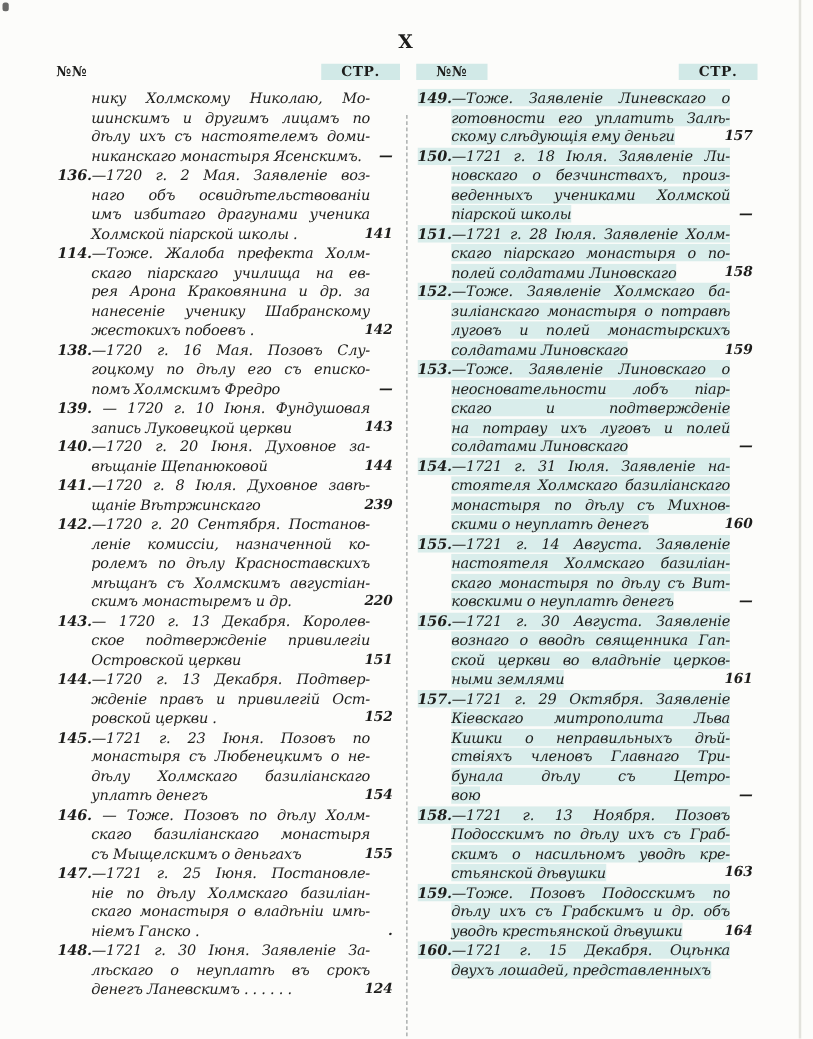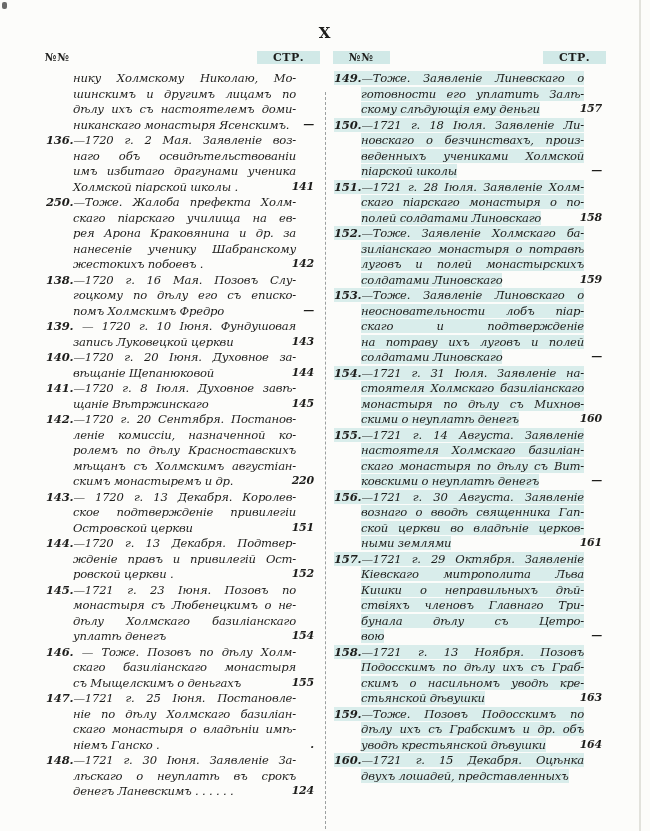--- a/index.html
+++ b/index.html
@@ -52,21 +52,21 @@
         <span class="pagenum">—</span>
       </div>
       <div class="entry">
         <div class="line jfull first"><span class="ltext"><span class="enum">136.</span>—1720 г. 2 Мая. Заявленіе воз-</span></div>
         <div class="line jfull"><span class="ltext">наго объ освидѣтельствованіи</span></div>
         <div class="line jfull"><span class="ltext">имъ избитаго драгунами ученика</span></div>
         <div class="line"><span class="ltext">Холмской піарской школы .</span></div>
         <span class="pagenum">141</span>
       </div>
       <div class="entry">
-        <div class="line jfull first"><span class="ltext"><span class="enum">250.</span>—Тоже. Жалоба префекта Холм-</span></div>
+        <div class="line jfull first"><span class="ltext"><span class="enum">114.</span>—Тоже. Жалоба префекта Холм-</span></div>
         <div class="line jfull"><span class="ltext">скаго піарскаго училища на ев-</span></div>
         <div class="line jfull"><span class="ltext">рея Арона Краковянина и др. за</span></div>
         <div class="line jfull"><span class="ltext">нанесеніе ученику Шабранскому</span></div>
         <div class="line"><span class="ltext">жестокихъ побоевъ .</span></div>
         <span class="pagenum">142</span>
       </div>
       <div class="entry">
         <div class="line jfull first"><span class="ltext"><span class="enum">138.</span>—1720 г. 16 Мая. Позовъ Слу-</span></div>
         <div class="line jfull"><span class="ltext">гоцкому по дѣлу его съ еписко-</span></div>
         <div class="line"><span class="ltext">помъ Холмскимъ Фредро</span></div>
@@ -78,21 +78,21 @@
         <span class="pagenum">143</span>
       </div>
       <div class="entry">
         <div class="line jfull first"><span class="ltext"><span class="enum">140.</span>—1720 г. 20 Іюня. Духовное за-</span></div>
         <div class="line"><span class="ltext">вѣщаніе Щепанюковой</span></div>
         <span class="pagenum">144</span>
       </div>
       <div class="entry">
         <div class="line jfull first"><span class="ltext"><span class="enum">141.</span>—1720 г. 8 Іюля. Духовное завѣ-</span></div>
         <div class="line"><span class="ltext">щаніе Вѣтржинскаго</span></div>
-        <span class="pagenum">145</span>
+        <span class="pagenum">239</span>
       </div>
       <div class="entry">
         <div class="line jfull first"><span class="ltext"><span class="enum">142.</span>—1720 г. 20 Сентября. Постанов-</span></div>
         <div class="line jfull"><span class="ltext">леніе комиссіи, назначенной ко-</span></div>
         <div class="line jfull"><span class="ltext">ролемъ по дѣлу Красноставскихъ</span></div>
         <div class="line jfull"><span class="ltext">мѣщанъ съ Холмскимъ августіан-</span></div>
         <div class="line"><span class="ltext">скимъ монастыремъ и др.</span></div>
         <span class="pagenum">220</span>
       </div>
       <div class="entry">

